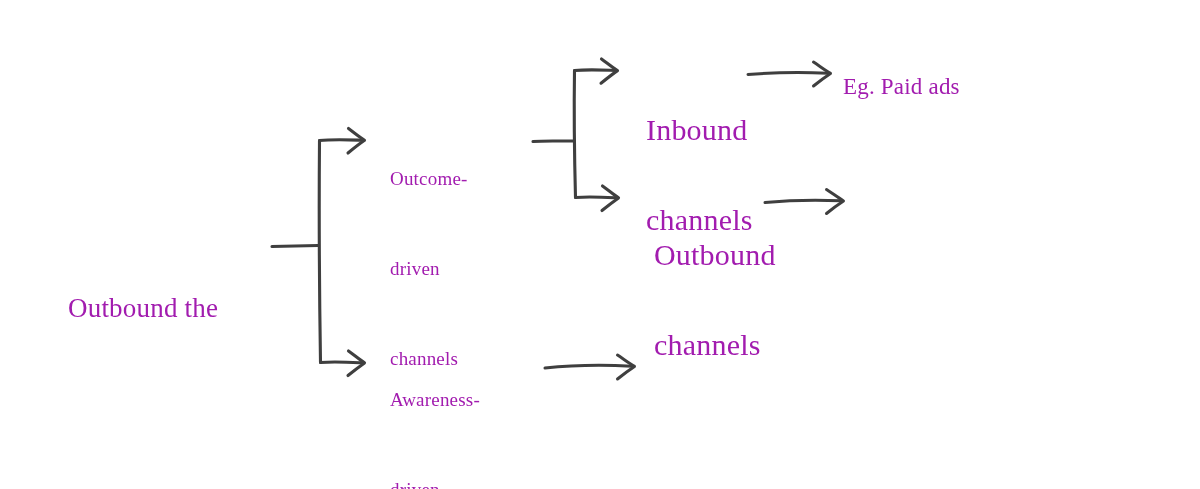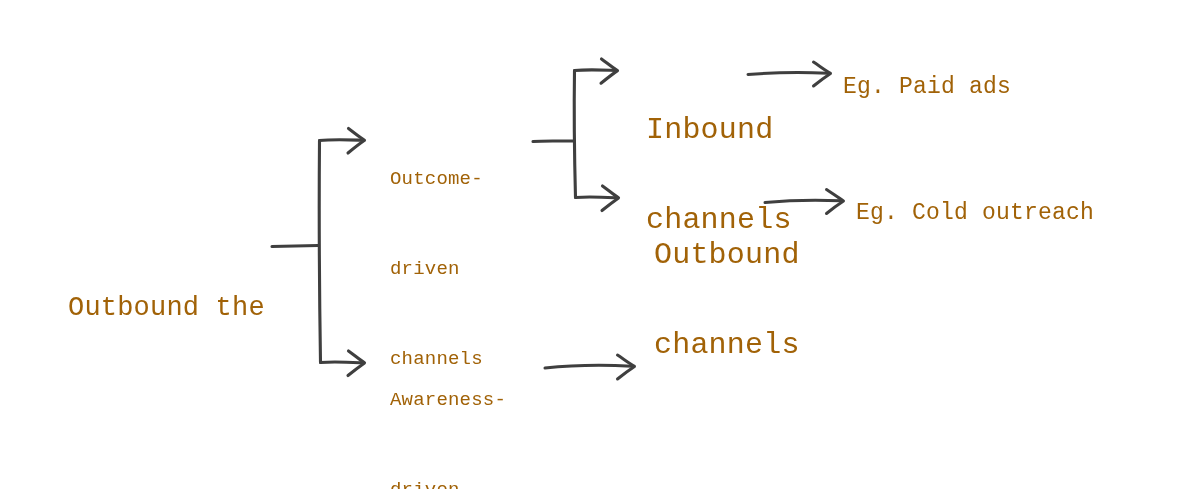--- a/index.html
+++ b/index.html
@@ -20,22 +20,22 @@
   }
   #diagram-svg {
     position: absolute;
     left: 0;
     top: 0;
     width: 1200px;
     height: 489px;
   }
   .node-label {
     position: absolute;
-    color: #a16207;
-    font-family: Liberation Mono, monospace;
+    color: #a21caf;
+    font-family: Liberation Serif, serif;
     font-weight: 400;
     letter-spacing: 0.2px;
     white-space: pre;
     line-height: 30px;
     -webkit-font-smoothing: antialiased;
   }
   .root-label {
     left: 68px;
     top: 218px;
     font-size: 27px;
@@ -143,15 +143,14 @@
     <span class="label-line">Inbound</span>
     <span class="label-line">channels</span>
   </div>
 
   <div class="node-label level2-label level2-outbound">
     <span class="label-line">Outbound</span>
     <span class="label-line">channels</span>
   </div>
 
   <div class="node-label leaf-label leaf-paid">Eg. Paid ads</div>
-  <div class="node-label leaf-label leaf-cold">Eg. Cold outreach</div>
 
 </div>
 
 </body></html>

